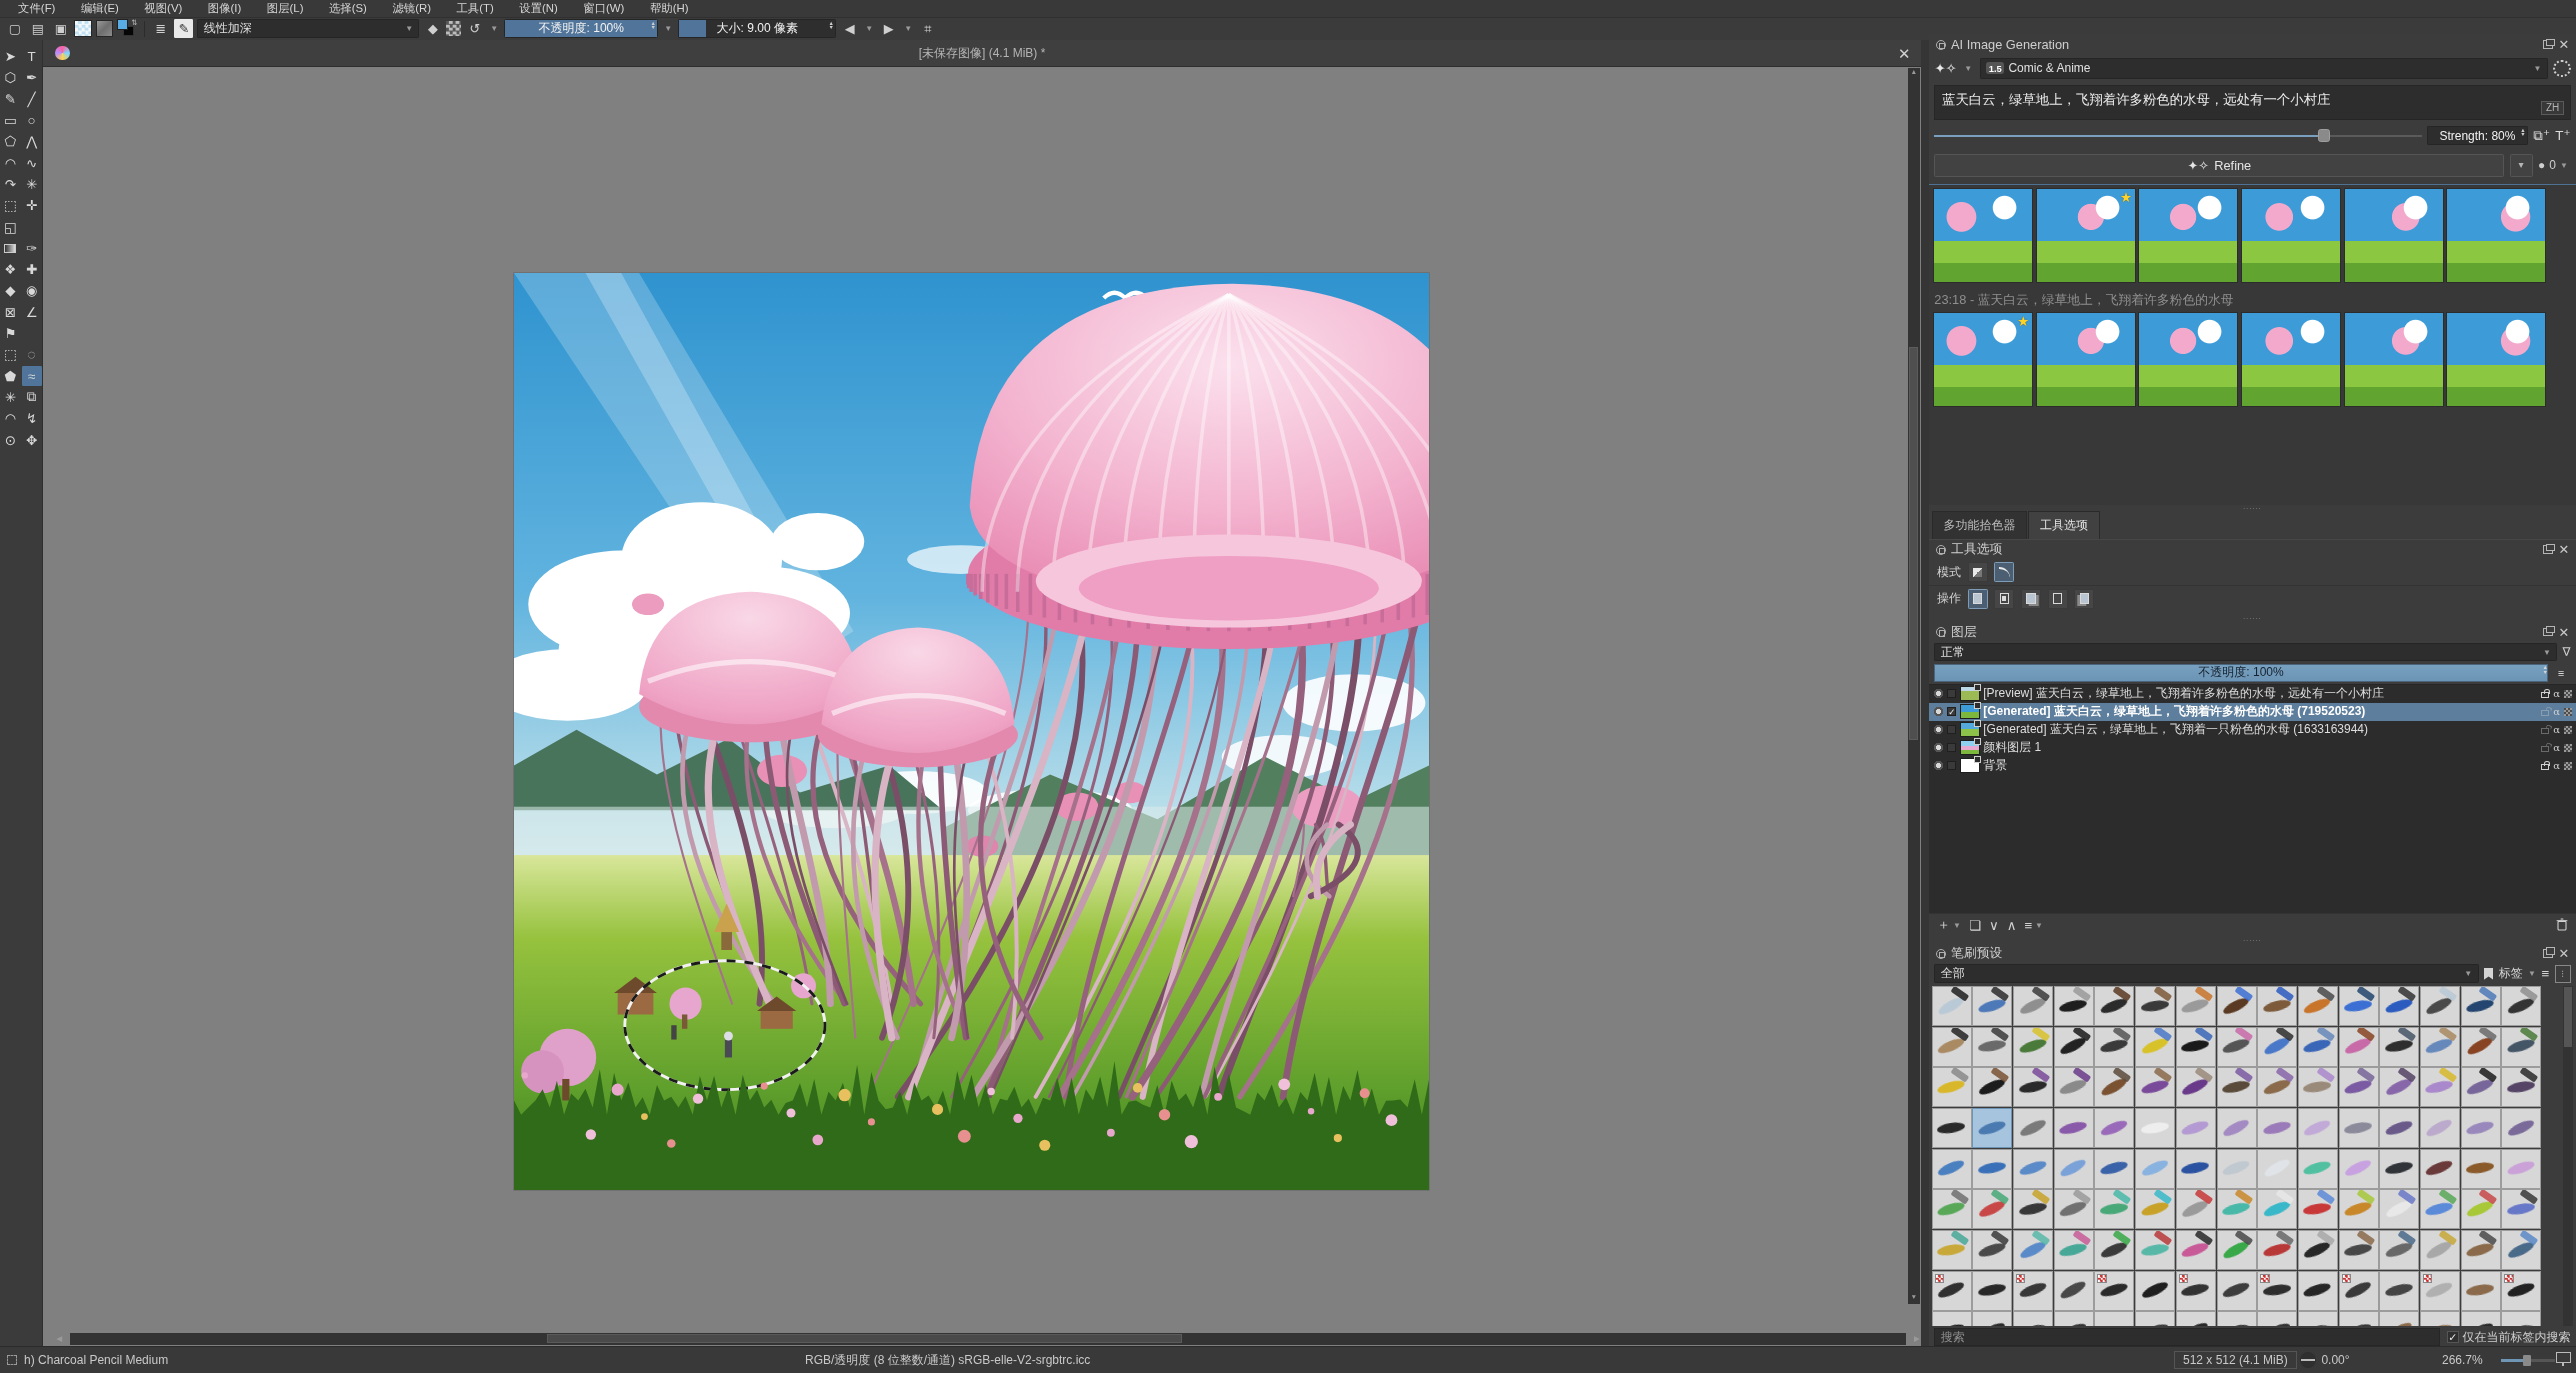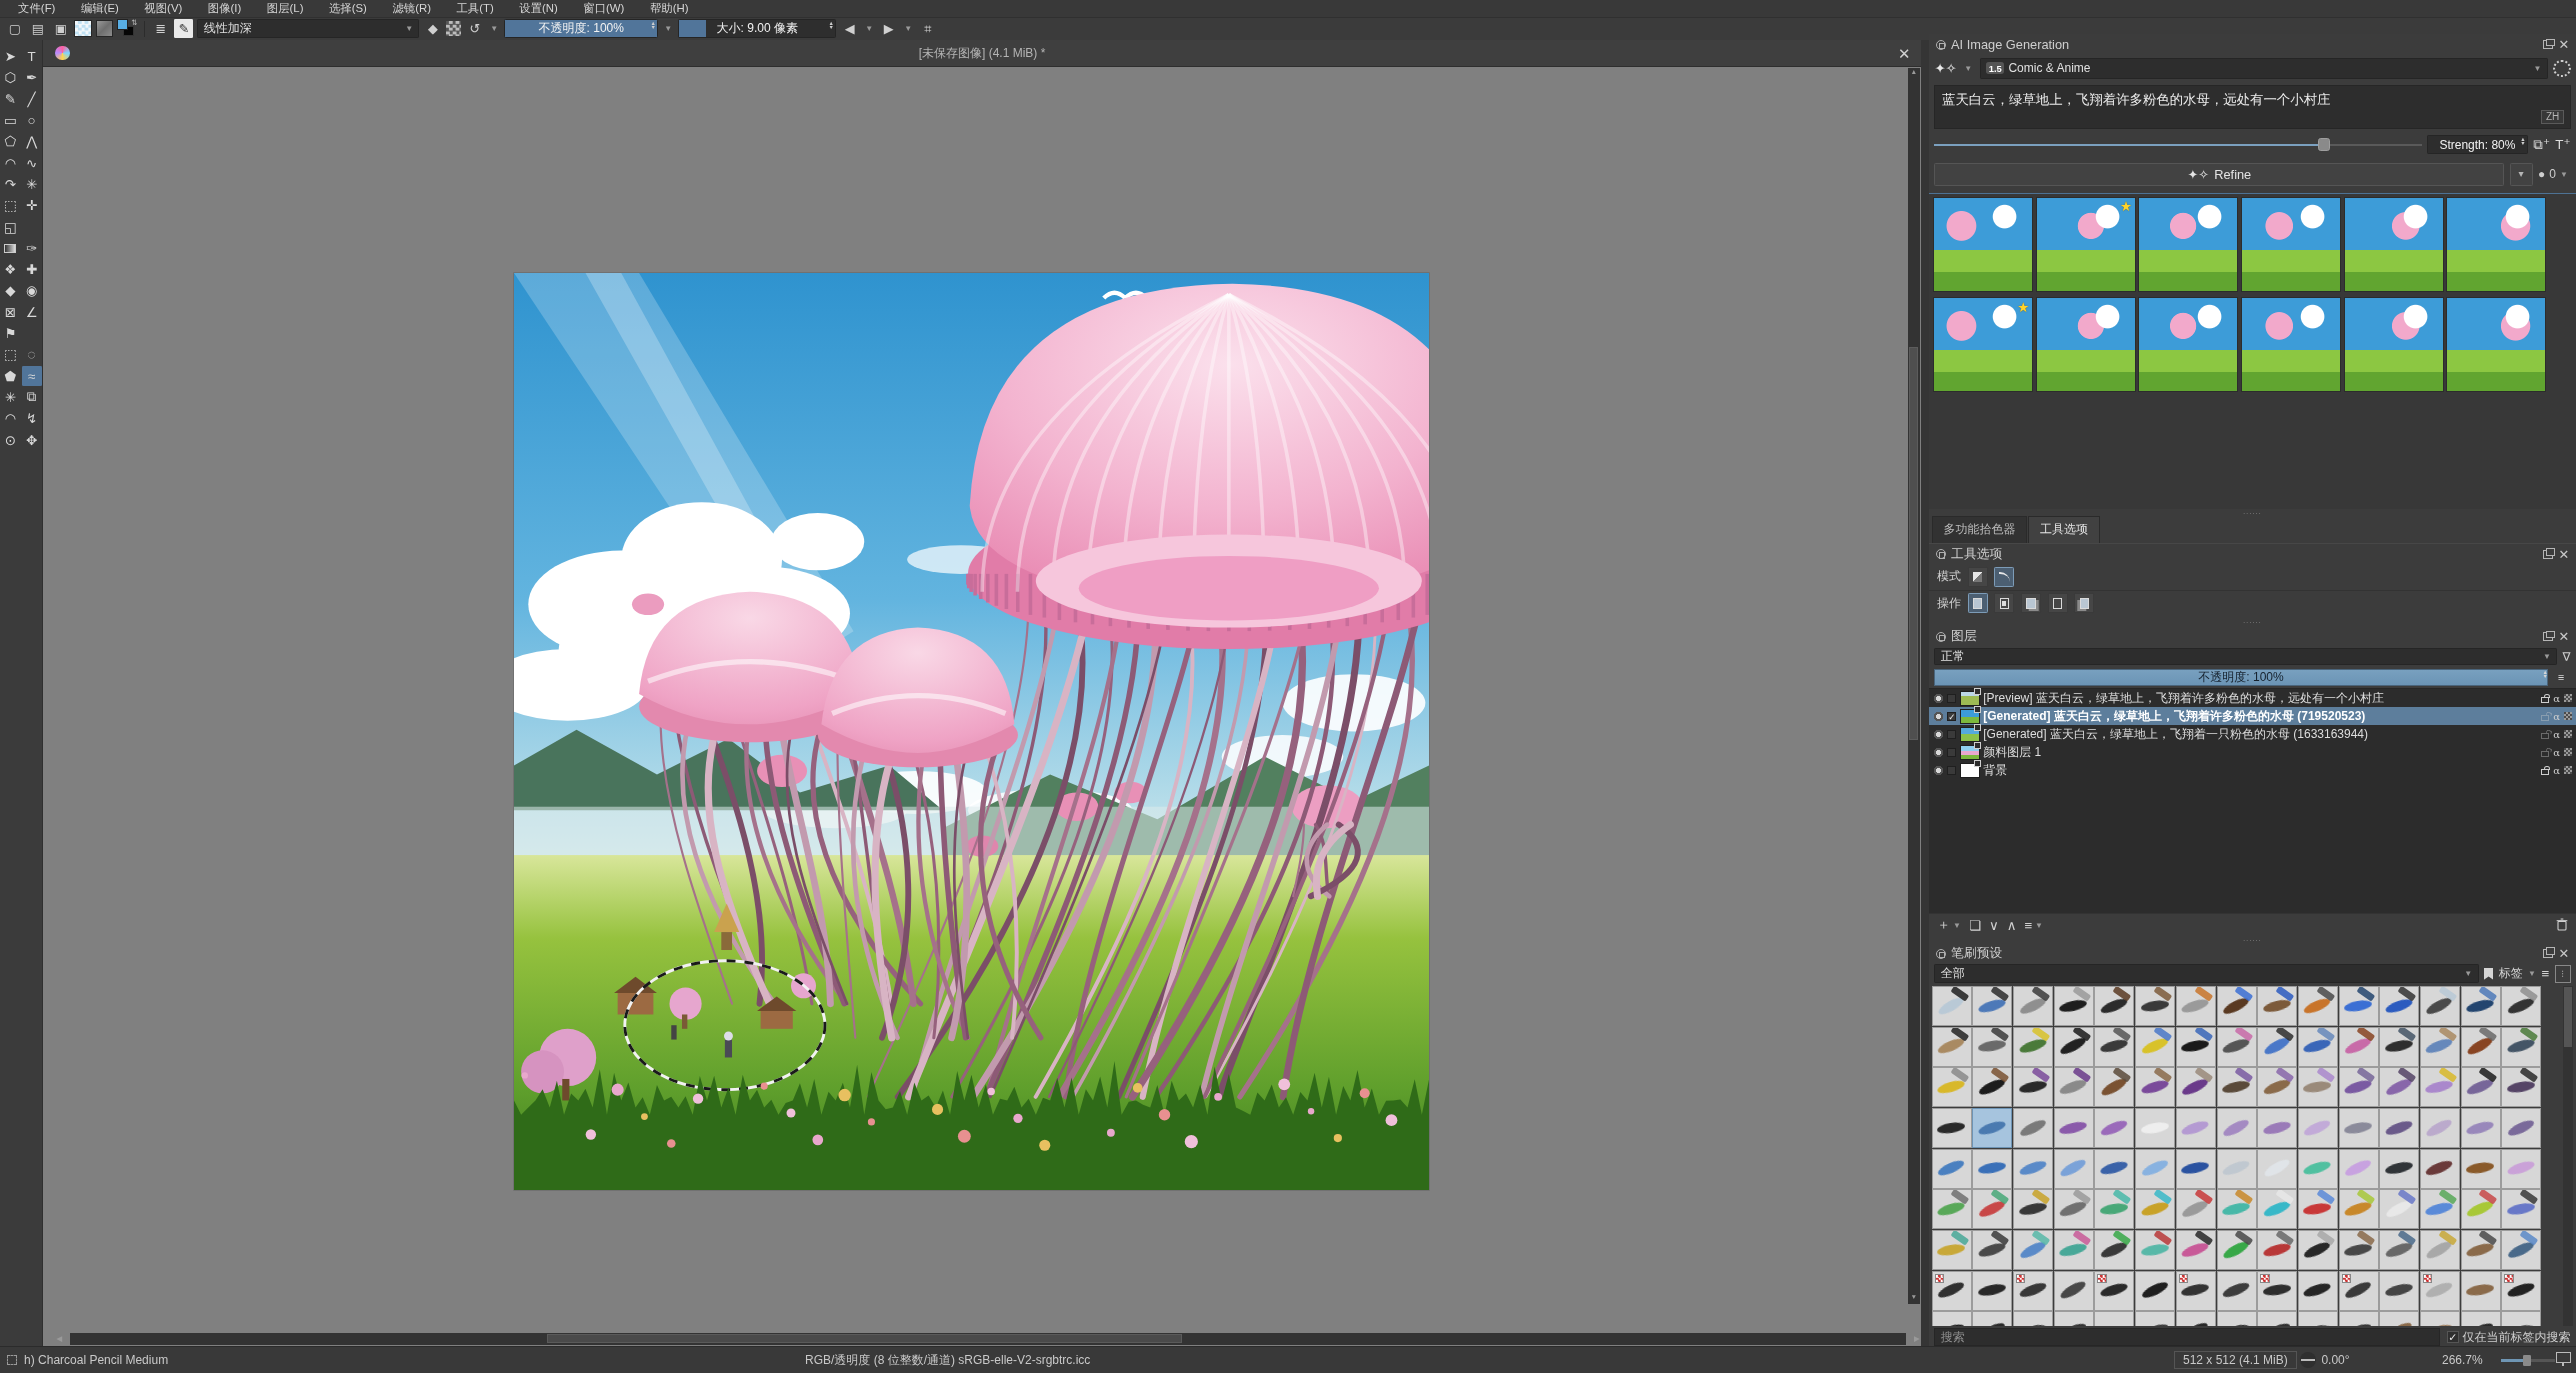--- a/index.html
+++ b/index.html
@@ -73,21 +73,21 @@
   .lockdot:before { content:""; position:absolute; left:2.7px; top:2px; width:3.4px; height:4.7px; border:0.7px solid #b0b0b0; }
   .handle-dots { height:8px; display:flex; align-items:center; justify-content:center; color:#8a8a8a;
     font-size:6.7px; letter-spacing:1.3px; }
 
   
   .ai-row { display:flex; align-items:center; gap:5.4px; padding:0 5.4px; }
   .wand { color:#e8e8e8; font-size:13.4px; }
   .model-combo { flex:1; height:21.5px; }
   .badge15 { background:#555; border-radius:2.7px; color:#fff; font-size:9.4px; font-weight:bold; padding:0.7px 2.7px; margin-right:4px; }
   .gear { width:17.5px; height:17.5px; border-radius:50%; border:2.7px dotted #cfcfcf; }
-  #prompt-box { margin:4px 5.4px 0 5.4px; height:44px; background:#2d2d2d; border:0.7px solid #262626;
+  #prompt-box { margin:4px 5.4px 0 5.4px; height:35px; background:#2d2d2d; border:0.7px solid #262626;
     position:relative; padding:5.4px 6.7px; font-size:13.4px; color:#ececec; }
   #lang-badge { position:absolute; right:5.4px; bottom:4px; border:0.7px solid #5a5a5a; color:#b5b5b5;
     font-size:10px; padding:0.7px 4px; background:#383838; }
   #strength-row { height:31px; }
   .slider { flex:1; height:14.8px; position:relative; }
   .slider .track { position:absolute; left:0; right:0; top:6.7px; height:2px; background:#5a5a5a; }
   .slider .fill { position:absolute; left:0; top:6.7px; height:2px; width:80%; background:#7ba0bf; }
   .slider .knob { position:absolute; left:calc(80% - 6px); top:1.3px; width:12px; height:12.8px;
     background:#8a8a8a; border:0.7px solid #9e9e9e; border-radius:2.7px; }
   #strength-spin { width:101px; }
@@ -643,20 +643,21 @@
           <div class="hthumb">
             <span class="star">★</span>
           </div>
           <div class="hthumb"></div>
           <div class="hthumb"></div>
           <div class="hthumb"></div>
           <div class="hthumb"></div>
         </div>
       </div>
       <div class="hgroup" style="margin-bottom: 5.4px;">
+        <div class="hgroup-label">23:18 - 蓝天白云，绿草地上，飞翔着许多粉色的水母</div>
         <div class="hthumbs">
           <div class="hthumb">
             <span class="star">★</span>
           </div>
           <div class="hthumb"></div>
           <div class="hthumb"></div>
           <div class="hthumb"></div>
           <div class="hthumb"></div>
           <div class="hthumb"></div>
         </div>

